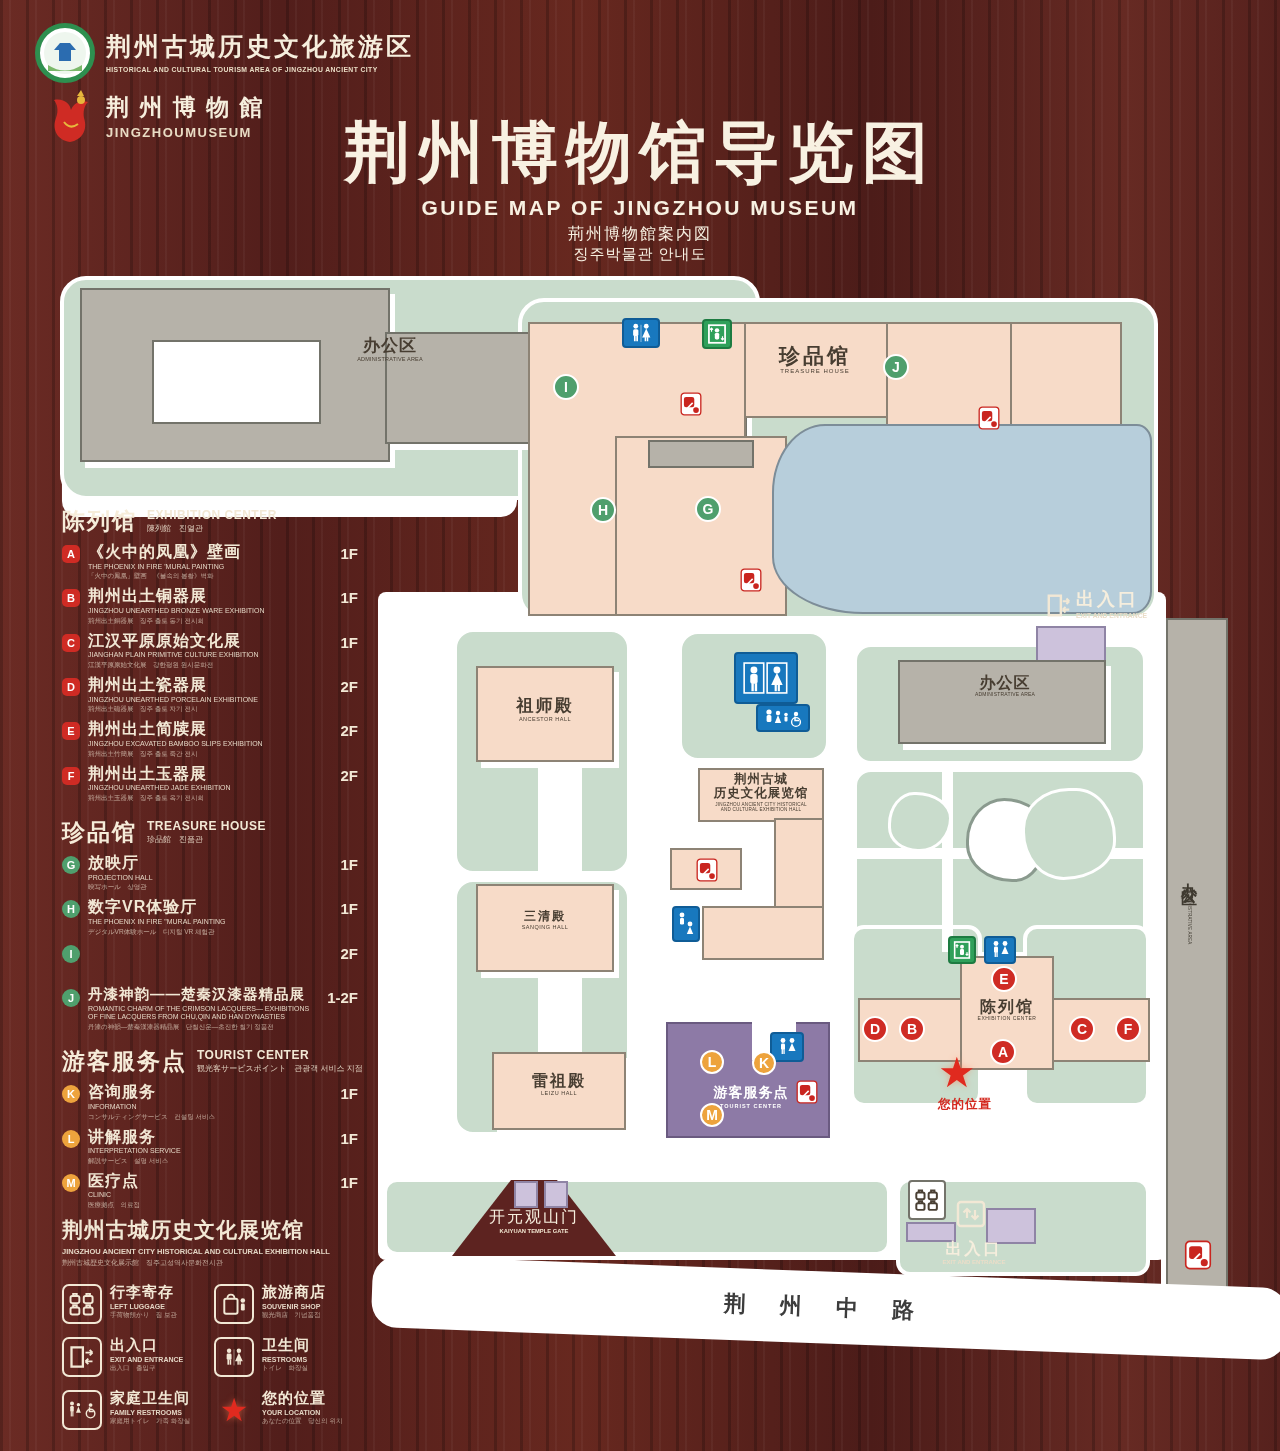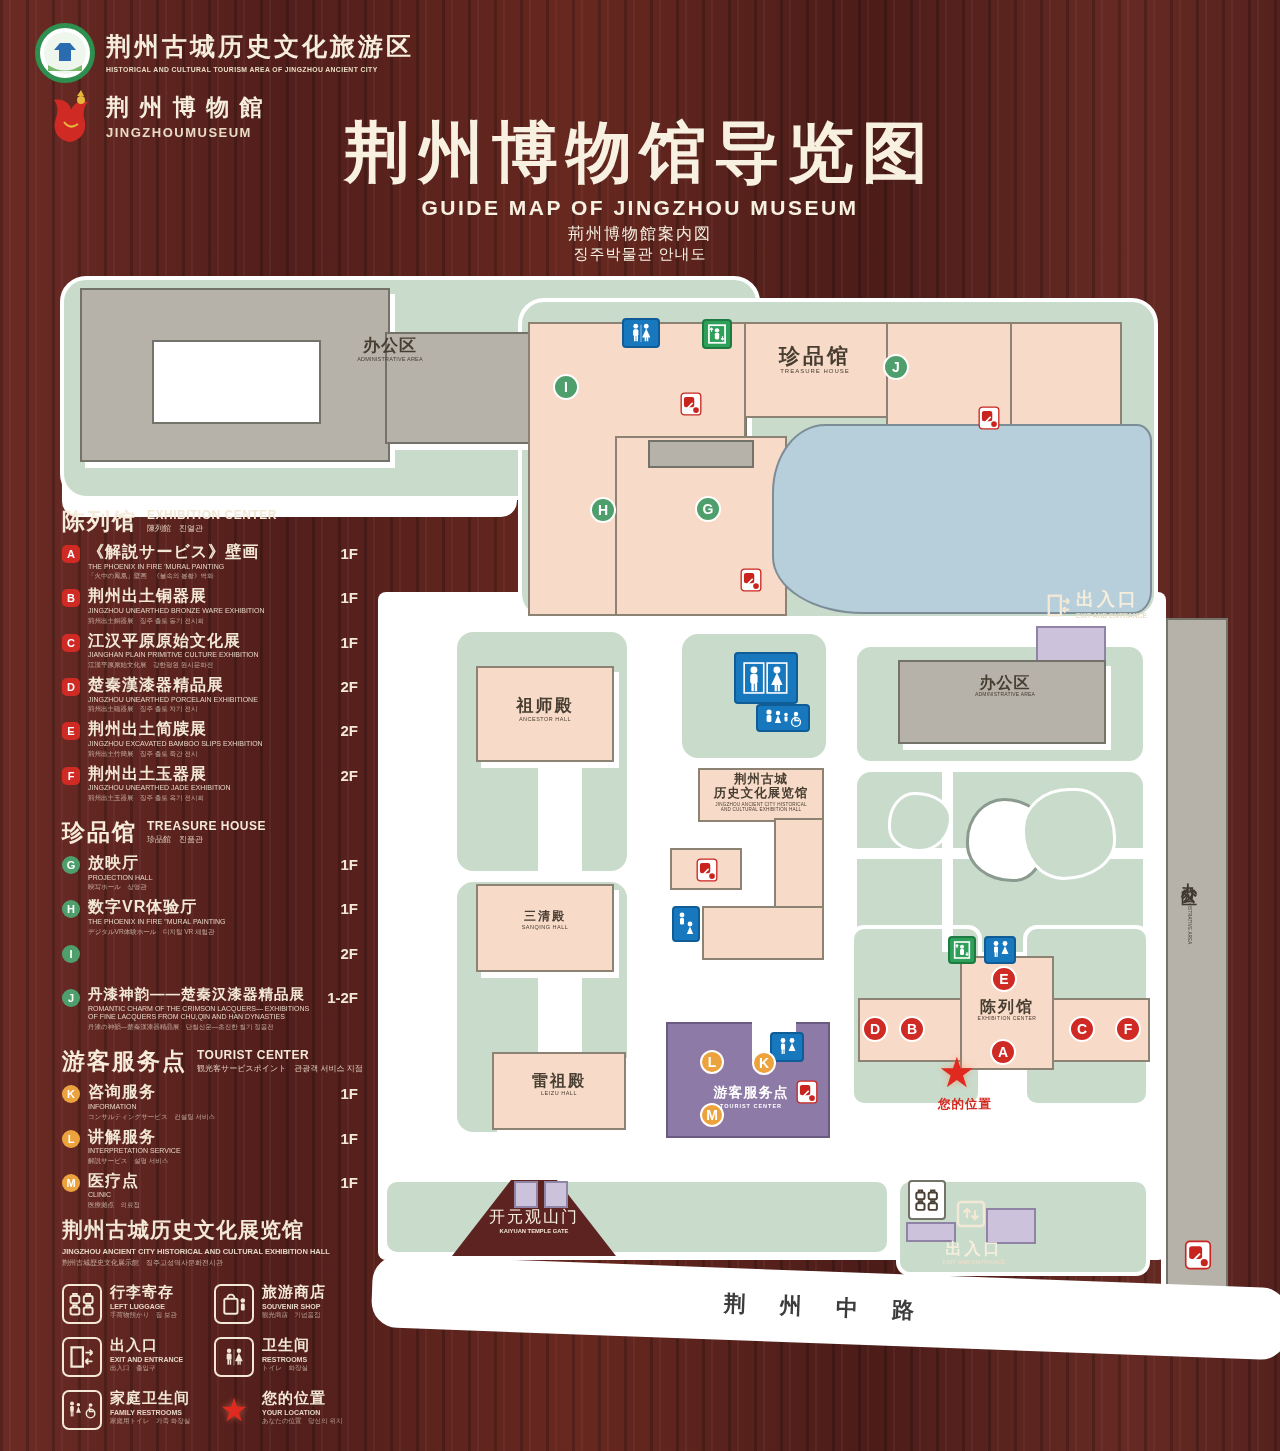--- a/index.html
+++ b/index.html
@@ -409,21 +409,21 @@
       <span class="sec-head-cn">陈列馆</span>
       <span class="sec-head-r">
         <div class="sec-head-en">EXHIBITION CENTER</div>
         <div class="sec-head-sub">陳列館　진열관</div>
       </span>
     </div>
     <div class="lg-item">
       <div class="lg-row">
           <span class="badge badge-red">A</span>
         <div>
-            <div class="lg-cn">《解説サービス》壁画</div>
+            <div class="lg-cn">《火中的凤凰》壁画</div>
         <div class="lg-en">THE PHOENIX IN FIRE 'MURAL PAINTING</div>
         <div class="lg-sub">「火中の鳳凰」壁画　《불속의 봉황》벽화</div>
           </div>
         </div>
       <span class="lg-floor">1F</span>
     </div>
     <div class="lg-item">
       <div class="lg-row">
           <span class="badge badge-red">B</span>
         <div>
@@ -442,21 +442,21 @@
         <div class="lg-en">JIANGHAN PLAIN PRIMITIVE CULTURE EXHIBITION</div>
         <div class="lg-sub">江漢平原原始文化展　강한평원 원시문화전</div>
           </div>
         </div>
       <span class="lg-floor">1F</span>
     </div>
     <div class="lg-item">
       <div class="lg-row">
           <span class="badge badge-red">D</span>
         <div>
-            <div class="lg-cn">楚秦漢漆器精品展</div>
+            <div class="lg-cn">荆州出土瓷器展</div>
         <div class="lg-en">JINGZHOU UNEARTHED PORCELAIN EXHIBITIONE</div>
         <div class="lg-sub">荊州出土磁器展　징주 출토 자기 전시</div>
           </div>
         </div>
       <span class="lg-floor">2F</span>
     </div>
     <div class="lg-item">
       <div class="lg-row">
           <span class="badge badge-red">E</span>
         <div>

